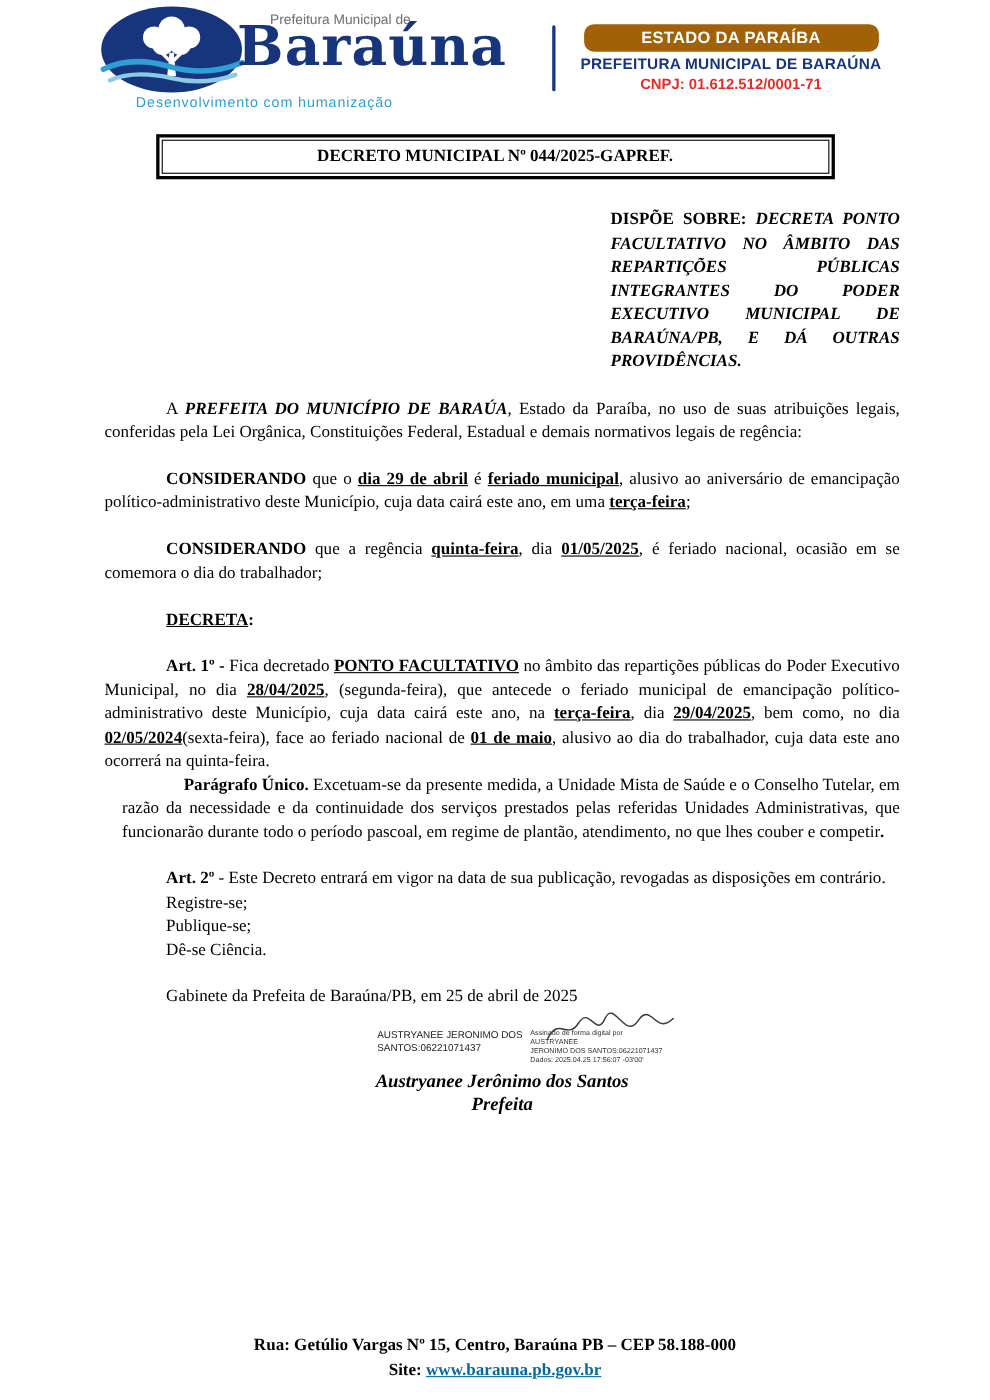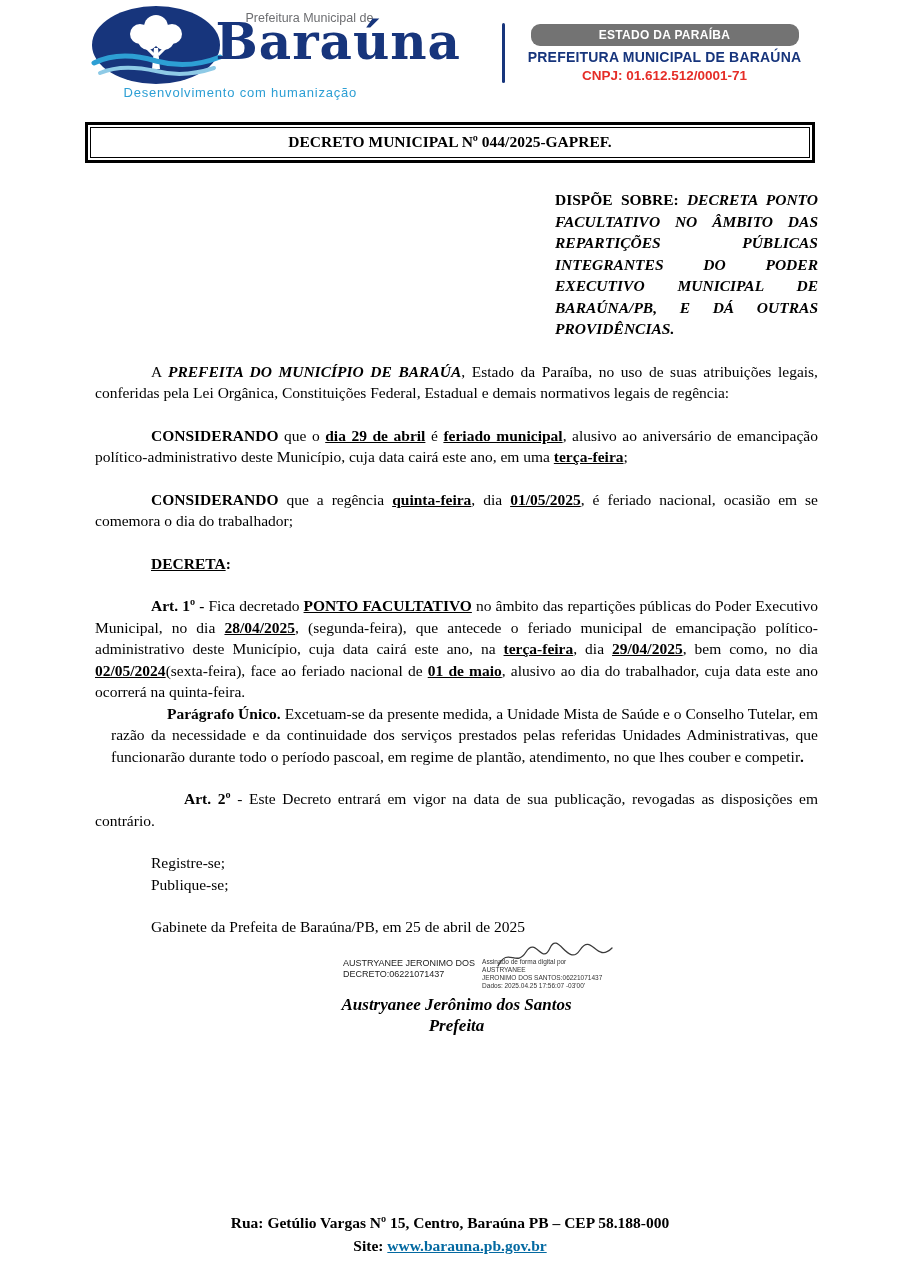--- a/index.html
+++ b/index.html
@@ -10,34 +10,34 @@
   .logo-wrap{position:relative;width:398px;height:104px;flex:0 0 auto;}
   .emblem{position:absolute;left:0;top:2px;}
   .logo-pre{position:absolute;left:158px;top:10px;font-family:"Liberation Sans",sans-serif;
             font-size:12.5px;color:#6d6e71;white-space:nowrap;}
   .logo-name{position:absolute;left:128px;top:16px;font-family:"DejaVu Serif",serif;font-weight:bold;
              font-size:50px;line-height:1;color:#17357c;letter-spacing:1px;white-space:nowrap;}
   .logo-tag{position:absolute;left:36px;top:84px;font-family:"Liberation Sans",sans-serif;
             font-size:13px;letter-spacing:.8px;color:#2d9fd4;white-space:nowrap;}
   .head-sep{width:3px;height:60px;background:#17357c;border-radius:2px;margin:0 12px 0 16px;flex:0 0 auto;}
   .head-right{width:296px;display:flex;flex-direction:column;gap:3px;font-family:"Liberation Sans",sans-serif;}
-  .state-badge{background:#737373;color:#fff;font-weight:bold;font-size:12px;text-align:center;
+  .state-badge{background:#a16207;color:#fff;font-weight:bold;font-size:15px;text-align:center;
                padding:4px 8px;border-radius:9px;margin:0 14px;letter-spacing:.3px;}
   .org-name{color:#17357c;font-weight:bold;font-size:14px;text-align:center;letter-spacing:.2px;}
   .cnpj{color:#e52d27;font-weight:bold;font-size:13.5px;text-align:center;}
   
-  .title-outer{width:730px;margin:16px auto 0;border:3px solid #000;box-sizing:border-box;background:#fff;}
+  .title-outer{width:617px;margin:16px auto 0;border:3px solid #000;box-sizing:border-box;background:#fff;}
   .title-inner{border:1px solid #000;margin:2px;padding:5px 8px 6px;text-align:center;
                font-weight:bold;font-size:15.5px;}
   
   .content{padding:0 82px 0 95px;font-size:15.5px;line-height:21.5px;}
   .summary{width:263px;margin:26px 0 0 auto;text-align:justify;font-weight:bold;}
   .para{margin:21px 0 0;text-align:justify;text-indent:56px;}
   .para.no-gap{margin-top:0;margin-left:16px;}
-  .closing{margin-top:21px;}
+  .closing{}
   .closing .line{text-indent:56px;}
   .gabinete{margin:21px 0 0;text-indent:56px;}
   
   .sig-wrap{margin-top:12px;text-align:center;}
   .stamp{position:relative;display:inline-flex;gap:7px;text-align:left;left:20px;
          font-family:"Liberation Sans",sans-serif;justify-content:flex-end;}
   .stamp-left{font-size:9px;line-height:1.3;color:#222;}
   .stamp-right{font-size:6.5px;line-height:1.25;color:#333;width:128px;}
   .scribble{position:absolute;right:-6px;top:-16px;}
   .sig-name{font-weight:bold;font-style:italic;font-size:17px;line-height:21px;margin-top:4px;}
@@ -87,37 +87,38 @@
   <div class="content">
 
     <div class="summary"><span style="font-weight: 700;">DISPÕE SOBRE: </span><span style="font-weight: 700; font-style: italic;">DECRETA PONTO FACULTATIVO NO ÂMBITO DAS REPARTIÇÕES PÚBLICAS INTEGRANTES DO PODER EXECUTIVO MUNICIPAL DE BARAÚNA/PB, E DÁ OUTRAS PROVIDÊNCIAS.</span></div>
 
     <p class="para"><span>A </span><span style="font-weight: 700; font-style: italic;">PREFEITA DO MUNICÍPIO DE BARAÚA</span><span>, Estado da Paraíba, no uso de suas atribuições legais, conferidas pela Lei Orgânica, Constituições Federal, Estadual e demais normativos legais de regência:</span></p>
     <p class="para"><span style="font-weight: 700;">CONSIDERANDO</span><span> que o </span><span style="font-weight: 700; text-decoration: underline;">dia 29 de abril</span><span> é </span><span style="font-weight: 700; text-decoration: underline;">feriado municipal</span><span>, alusivo ao aniversário de emancipação político-administrativo deste Município, cuja data cairá este ano, em uma </span><span style="font-weight: 700; text-decoration: underline;">terça-feira</span><span>;</span></p>
     <p class="para"><span style="font-weight: 700;">CONSIDERANDO</span><span> que a regência </span><span style="font-weight: 700; text-decoration: underline;">quinta-feira</span><span>, dia </span><span style="font-weight: 700; text-decoration: underline;">01/05/2025</span><span>, é feriado nacional, ocasião em se comemora o dia do trabalhador;</span></p>
     <p class="para"><span style="font-weight: 700; text-decoration: underline;">DECRETA</span><span style="font-weight: 700;">:</span></p>
     <p class="para"><span style="font-weight: 700;">Art. 1º - </span><span>Fica decretado </span><span style="font-weight: 700; text-decoration: underline;">PONTO FACULTATIVO</span><span> no âmbito das repartições públicas do Poder Executivo Municipal, no dia </span><span style="font-weight: 700; text-decoration: underline;">28/04/2025</span><span>, (segunda-feira), que antecede o feriado municipal de emancipação político-administrativo deste Município, cuja data cairá este ano, na </span><span style="font-weight: 700; text-decoration: underline;">terça-feira</span><span>, dia </span><span style="font-weight: 700; text-decoration: underline;">29/04/2025</span><span>, bem como, no dia </span><span style="font-weight: 700; text-decoration: underline;">02/05/2024</span><span>(sexta-feira), face ao feriado nacional de </span><span style="font-weight: 700; text-decoration: underline;">01 de maio</span><span>, alusivo ao dia do trabalhador, cuja data este ano ocorrerá na quinta-feira.</span></p>
     <p class="para no-gap"><span style="font-weight: 700;">Parágrafo Único.</span><span> Excetuam-se da presente medida, a Unidade Mista de Saúde e o Conselho Tutelar, em razão da necessidade e da continuidade dos serviços prestados pelas referidas Unidades Administrativas, que funcionarão durante todo o período pascoal, em regime de plantão, atendimento, no que lhes couber e competir</span><span style="font-weight: 700;">.</span></p>
-    <p class="para"><span style="font-weight: 700; margin-left: 33px;">Art. 2º</span><span> - Este Decreto entrará em vigor na data de sua publicação, revogadas as disposições em contrário.</span></p>
+    <p class="para"><span style="font-weight: 700;">Art. 2º</span><span> - Este Decreto entrará em vigor na data de sua publicação, revogadas as disposições em contrário.</span></p>
 
     <div class="closing">
       <div class="line">Registre-se;</div>
       <div class="line">Publique-se;</div>
+      <div class="line">Dê-se Ciência.</div>
     </div>
 
     <p class="gabinete">Gabinete da Prefeita de Baraúna/PB, em 25 de abril de 2025</p>
 
     <div class="sig-wrap">
       <div class="stamp">
         <svg class="scribble" width="120" height="30" viewBox="0 0 120 30" aria-hidden="true">
           <path d="M2 24 C 12 4, 20 26, 30 10 S 46 24, 54 6 S 72 26, 84 8 S 100 22, 116 6" stroke="#3a3a3a" stroke-width="1.3" fill="none" stroke-linecap="round"></path>
         </svg>
         <div class="stamp-left">
           <div>AUSTRYANEE JERONIMO DOS</div>
-          <div>DECRETO:06221071437</div>
+          <div>SANTOS:06221071437</div>
         </div>
         <div class="stamp-right">
           <div>Assinado de forma digital por AUSTRYANEE</div>
           <div>JERONIMO DOS SANTOS:06221071437</div>
           <div>Dados: 2025.04.25 17:56:07 -03'00'</div>
         </div>
       </div>
       <div class="sig-name">Austryanee Jerônimo dos Santos</div>
       <div class="sig-role">Prefeita</div>
     </div>

